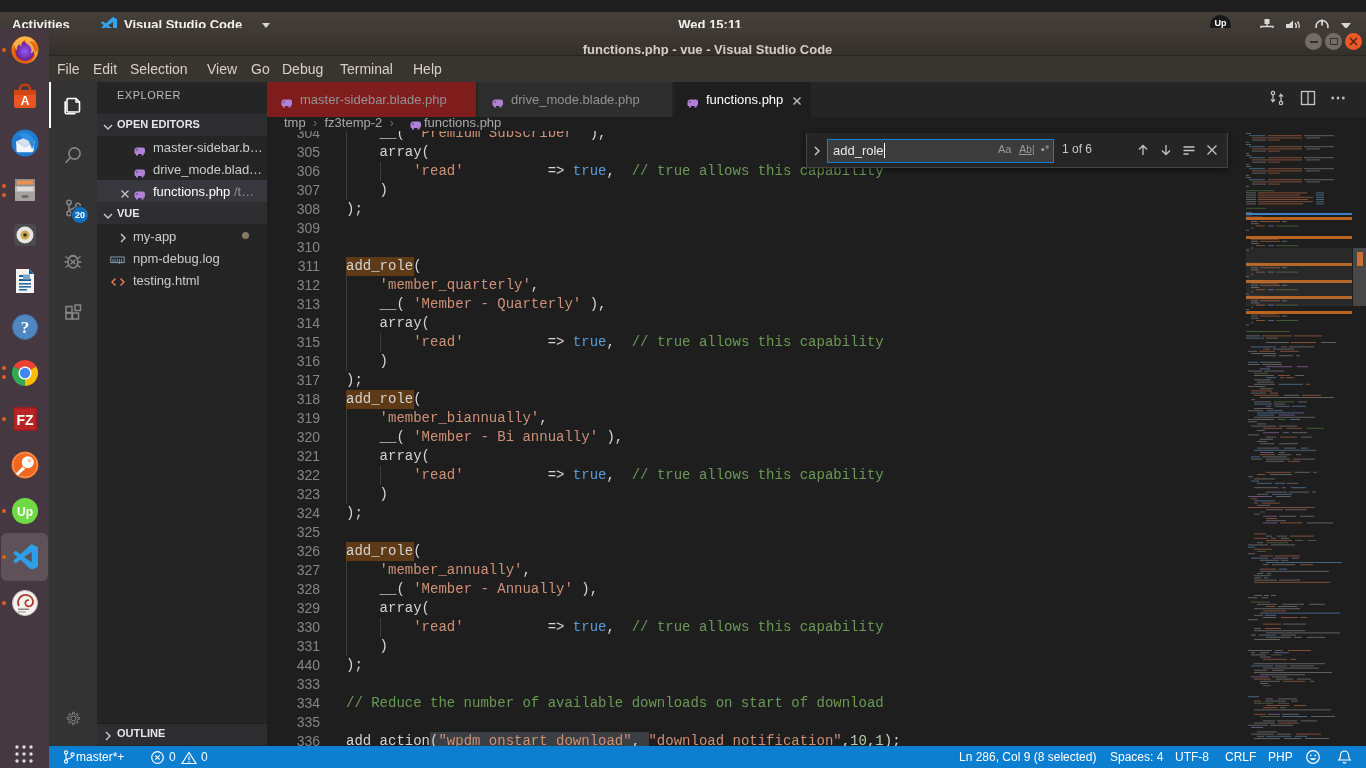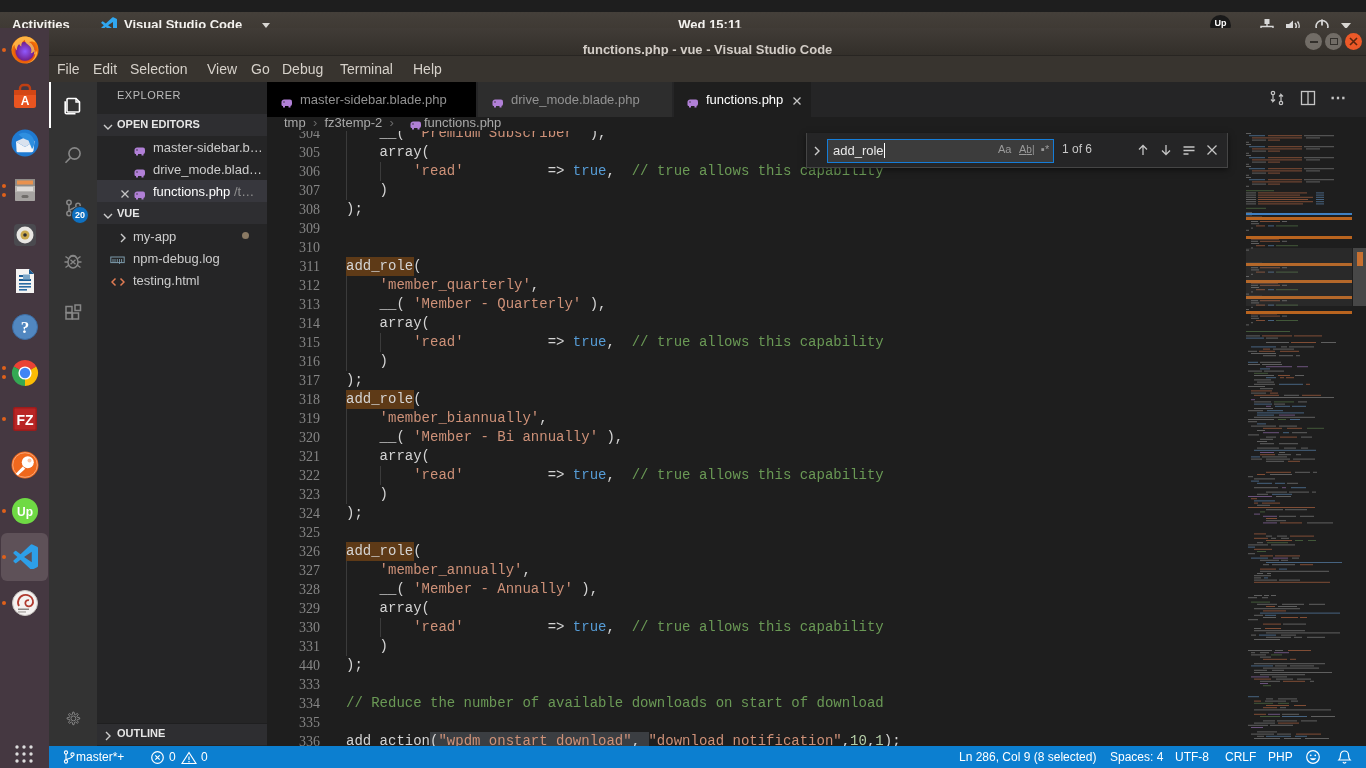--- a/index.html
+++ b/index.html
@@ -1,17 +1,17 @@
 <!DOCTYPE html>
 <html><head><meta charset="utf-8"><style>
 *{margin:0;padding:0;box-sizing:border-box}
 body{width:1366px;height:768px;overflow:hidden;background:#1e1e1e;font-family:"Liberation Sans",sans-serif;position:relative}
 .abs{position:absolute}
 .cl{position:absolute;left:346px;height:19px;line-height:19px;white-space:pre;font-family:"Liberation Mono",monospace;font-size:14px;color:#d4d4d4}
-.ln{position:absolute;left:267px;width:53px;height:19px;line-height:19px;text-align:right;font-family:Liberation Serif, serif;font-size:14px;color:#858585}
+.ln{position:absolute;left:267px;width:53px;height:19px;line-height:19px;text-align:right;font-family:Liberation Sans, sans-serif;font-size:14px;color:#858585}
 .s{color:#ce9178} .c{color:#6a9955} .k{color:#569cd6} .n{color:#b5cea8}
 .mi{color:#d6d1ca;font-size:14px}
 </style></head>
 <body>
 
 <div class="abs" style="left:0;top:12px;width:1366px;height:28px;background:linear-gradient(#45403a,#3a3530)">
   <div class="abs" style="left:12px;top:5px;color:#f4f2ef;font-size:13px;font-weight:bold">Activities</div>
   <div class="abs" style="left:101px;top:5px"><svg width="16" height="16" viewBox="0 0 100 100" xmlns="http://www.w3.org/2000/svg">
         <path d="M96.5 10.8 77.4 1.6a6 6 0 0 0-6.9 1.2L30 41 13.2 28.2a4 4 0 0 0-5.1.2L3 33a4 4 0 0 0 0 5.9L17.5 52 3 65.1A4 4 0 0 0 3 71l5.1 4.7a4 4 0 0 0 5.1.2L30 63l40.6 38.2a6 6 0 0 0 6.9 1.2l19.1-9.2a6 6 0 0 0 3.4-5.4V16.2a6 6 0 0 0-3.4-5.4zM75 73.3 44.2 52 75 30.7z" fill="#30a7f0"></path>
       </svg></div>
@@ -270,21 +270,21 @@
       </svg></div>
   <div class="abs" style="left:36px;top:191px;color:#cccccc;font-size:13px">testing.html</div>
   <div class="abs" style="left:0;top:641px;width:170px;height:22px;background:#2e2e31;border-top:1px solid #1f1f20"></div>
   <div class="abs" style="left:5px;top:646px"><svg width="12" height="12" viewBox="0 0 12 12" style="" xmlns="http://www.w3.org/2000/svg">
         <path d="m4 2 4 4-4 4" fill="none" stroke="#cccccc" stroke-width="1.4"></path>
       </svg></div>
   <div class="abs" style="left:20px;top:645px;color:#e6e6e6;font-size:11px;font-weight:bold">OUTLINE</div>
 </div>
 
 <div class="abs" style="left:267px;top:82px;width:1099px;height:35px;background:#252526">
-  <div class="abs" style="left:0;top:0;width:210px;height:35px;background:#000000;border-right:1px solid #252526">
+  <div class="abs" style="left:0;top:0;width:210px;height:35px;background:#7f1d1d;border-right:1px solid #252526">
     <div class="abs" style="left:14px;top:12px"><svg width="12" height="11" viewBox="0 0 12 11" style="" xmlns="http://www.w3.org/2000/svg">
           <g fill="#b180d7">
             <rect x="1" y="2.5" width="10" height="6.5" rx="2"></rect>
             <rect x="0.5" y="3.5" width="3" height="5.5" rx="1.2"></rect>
             <rect x="2" y="7.5" width="2" height="3"></rect>
             <rect x="7.5" y="7.5" width="2" height="3"></rect>
             <circle cx="3" cy="5" r="0.7" fill="#252526"></circle>
           </g>
         </svg></div>
     <div class="abs" style="left:33px;top:10px;color:#929292;font-size:13px">master-sidebar.blade.php</div>

